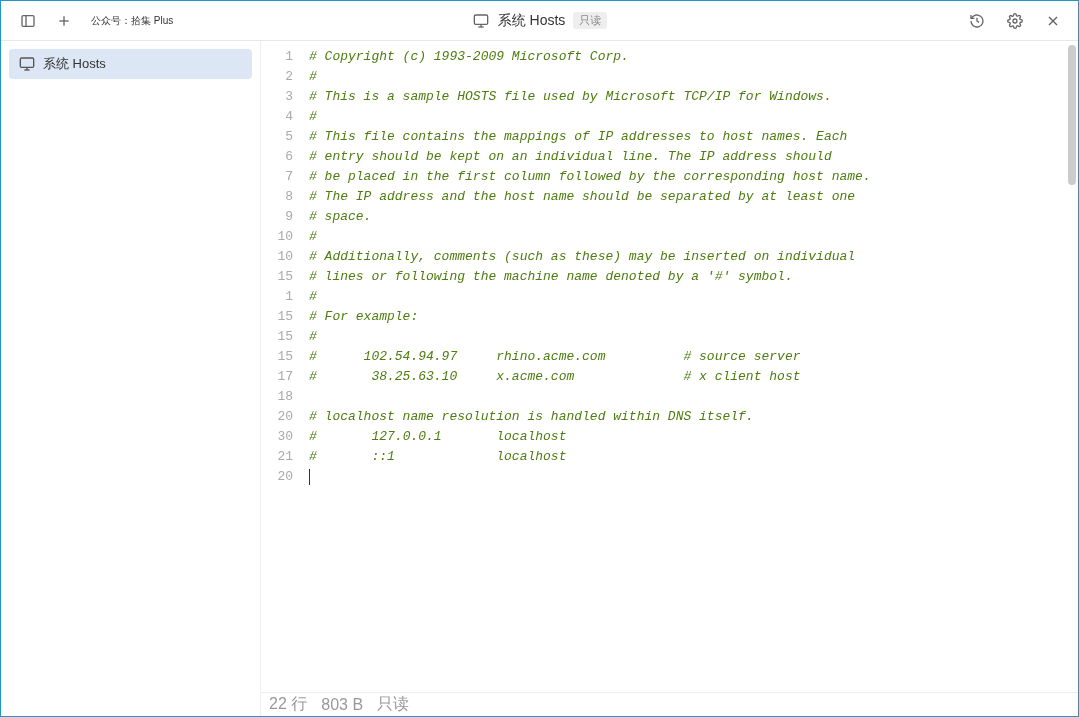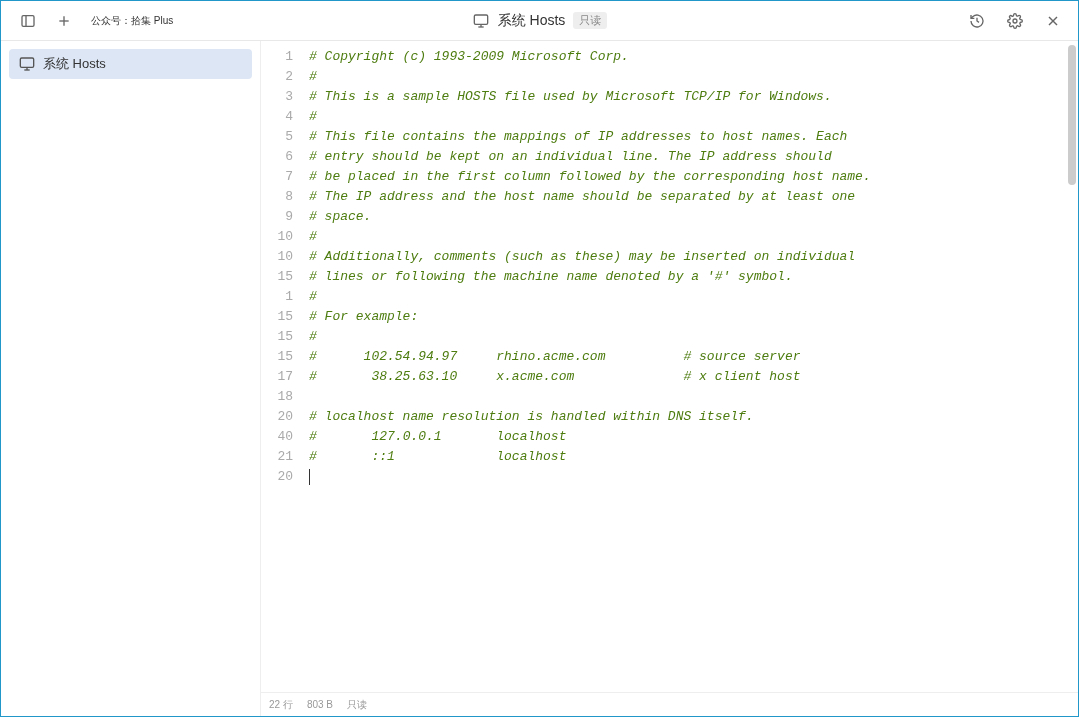--- a/index.html
+++ b/index.html
@@ -117,21 +117,21 @@
       font-style: italic;
     }
     .code-line { min-height: 20px; }
     .cursor { display: inline-block; width: 1px; height: 16px; background: #333; vertical-align: middle; }
     .statusbar {
       height: 24px;
       border-top: 1px solid #eee;
       display: flex;
       align-items: center;
       padding: 0 8px;
-      font-size: 10px;
+      font-size: 16px;
       color: #999;
       gap: 14px;
     }
     .scrollbar-v {
       position: absolute;
       right: 2px;
       top: 4px;
       width: 8px;
       height: 140px;
       background: #ccc;
@@ -218,21 +218,21 @@
           <div>10</div>
           <div>10</div>
           <div>15</div>
           <div>1</div>
           <div>15</div>
           <div>15</div>
           <div>15</div>
           <div>17</div>
           <div>18</div>
           <div>20</div>
-          <div>40</div>
+          <div>30</div>
           <div>21</div>
           <div>20</div>
         </div>
       <div class="code-lines" id="code-lines"><div class="code-line"># Copyright (c) 1993-2009 Microsoft Corp.</div><div class="code-line">#</div><div class="code-line"># This is a sample HOSTS file used by Microsoft TCP/IP for Windows.</div><div class="code-line">#</div><div class="code-line"># This file contains the mappings of IP addresses to host names. Each</div><div class="code-line"># entry should be kept on an individual line. The IP address should</div><div class="code-line"># be placed in the first column followed by the corresponding host name.</div><div class="code-line"># The IP address and the host name should be separated by at least one</div><div class="code-line"># space.</div><div class="code-line">#</div><div class="code-line"># Additionally, comments (such as these) may be inserted on individual</div><div class="code-line"># lines or following the machine name denoted by a '#' symbol.</div><div class="code-line">#</div><div class="code-line"># For example:</div><div class="code-line">#</div><div class="code-line">#      102.54.94.97     rhino.acme.com          # source server</div><div class="code-line">#       38.25.63.10     x.acme.com              # x client host</div><div class="code-line"></div><div class="code-line"># localhost name resolution is handled within DNS itself.</div><div class="code-line">#	127.0.0.1       localhost</div><div class="code-line">#	::1             localhost</div><div class="code-line"><span class="cursor"></span></div></div>
     </div>
     <div class="scrollbar-v"></div>
     <div class="statusbar">
       <span>22 行</span>
       <span>803 B</span>
       <span>只读</span>

